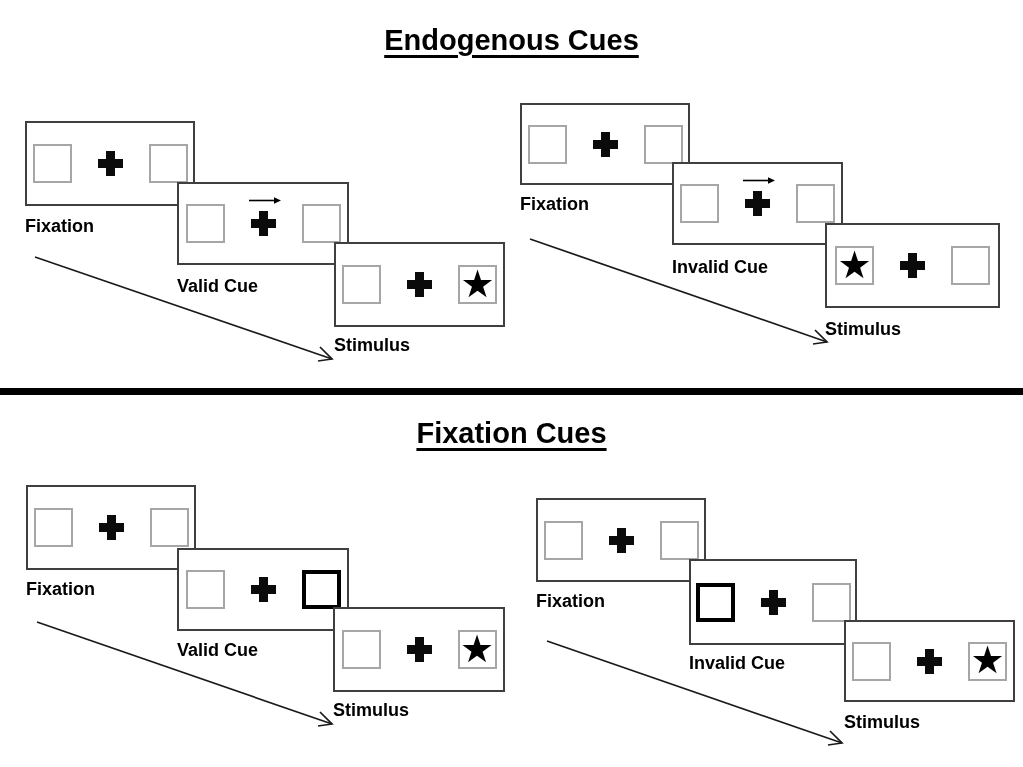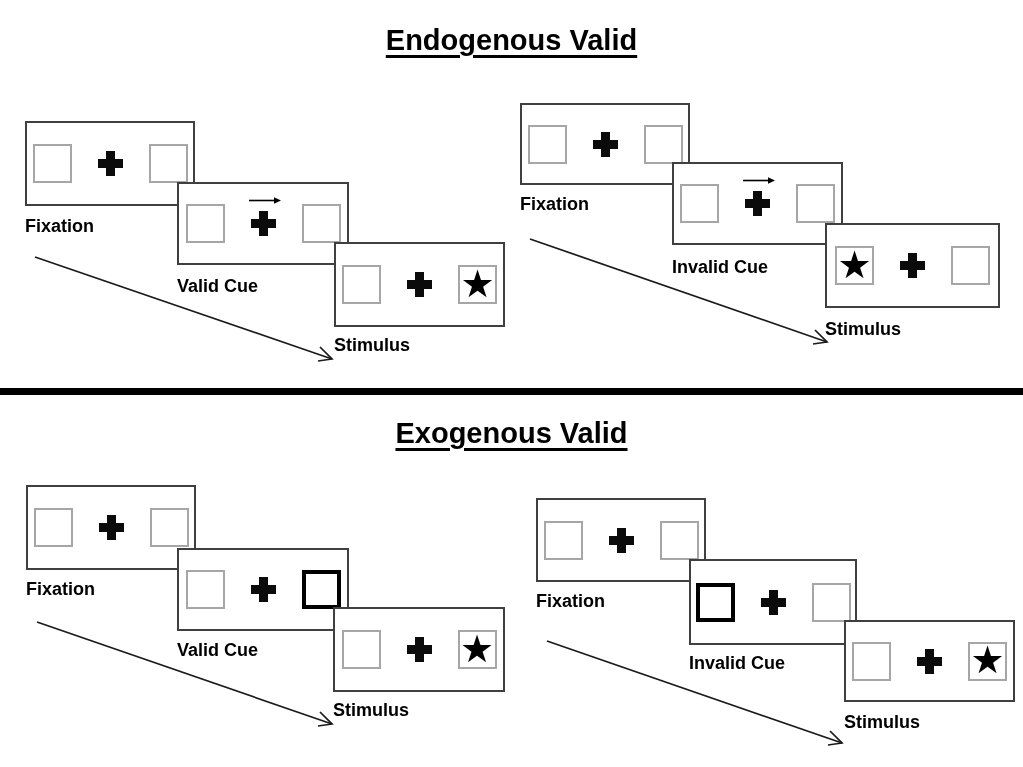--- a/index.html
+++ b/index.html
@@ -39,21 +39,21 @@
   }
   .tarrow{position:absolute;z-index:0;}
   .z1{z-index:1}.z2{z-index:2}.z3{z-index:3}
 </style>
 </head>
 <body>
 
 <div class="canvas">
 
   <div class="title" style="top:24px;">
-    <span class="u">Endogenous Valid</span>
+    <span class="u">Endogenous Cues</span>
   </div>
 
   <svg class="tarrow" style="left:25px;top:247px;" width="320" height="122">
     <line x1="10" y1="10" x2="307" y2="112" stroke="#1a1a1a" stroke-width="1.7"></line>
     <path d="M295,100 L307,112 L293,114" fill="none" stroke="#1a1a1a" stroke-width="1.7"></path>
   </svg>
   <div class="panel z1" style="left:25px;top:121px;width:170px;height:85px;">
     <div class="box"></div>
     <div class="plus"></div>
     <div class="box"></div>
@@ -105,21 +105,21 @@
       <span class="star">★</span>
     </div>
     <div class="plus"></div>
     <div class="box"></div>
   </div>
   <div class="plabel" style="left:825px;top:319px;width:175px;">Stimulus</div>
 
   <div class="divider"></div>
 
   <div class="title" style="top:417px;">
-    <span class="u">Exogenous Valid</span>
+    <span class="u">Fixation Cues</span>
   </div>
 
   <svg class="tarrow" style="left:27px;top:612px;" width="320" height="122">
     <line x1="10" y1="10" x2="305" y2="112" stroke="#1a1a1a" stroke-width="1.7"></line>
     <path d="M293,100 L305,112 L291,114" fill="none" stroke="#1a1a1a" stroke-width="1.7"></path>
   </svg>
   <div class="panel z1" style="left:26px;top:485px;width:170px;height:85px;">
     <div class="box"></div>
     <div class="plus"></div>
     <div class="box"></div>

